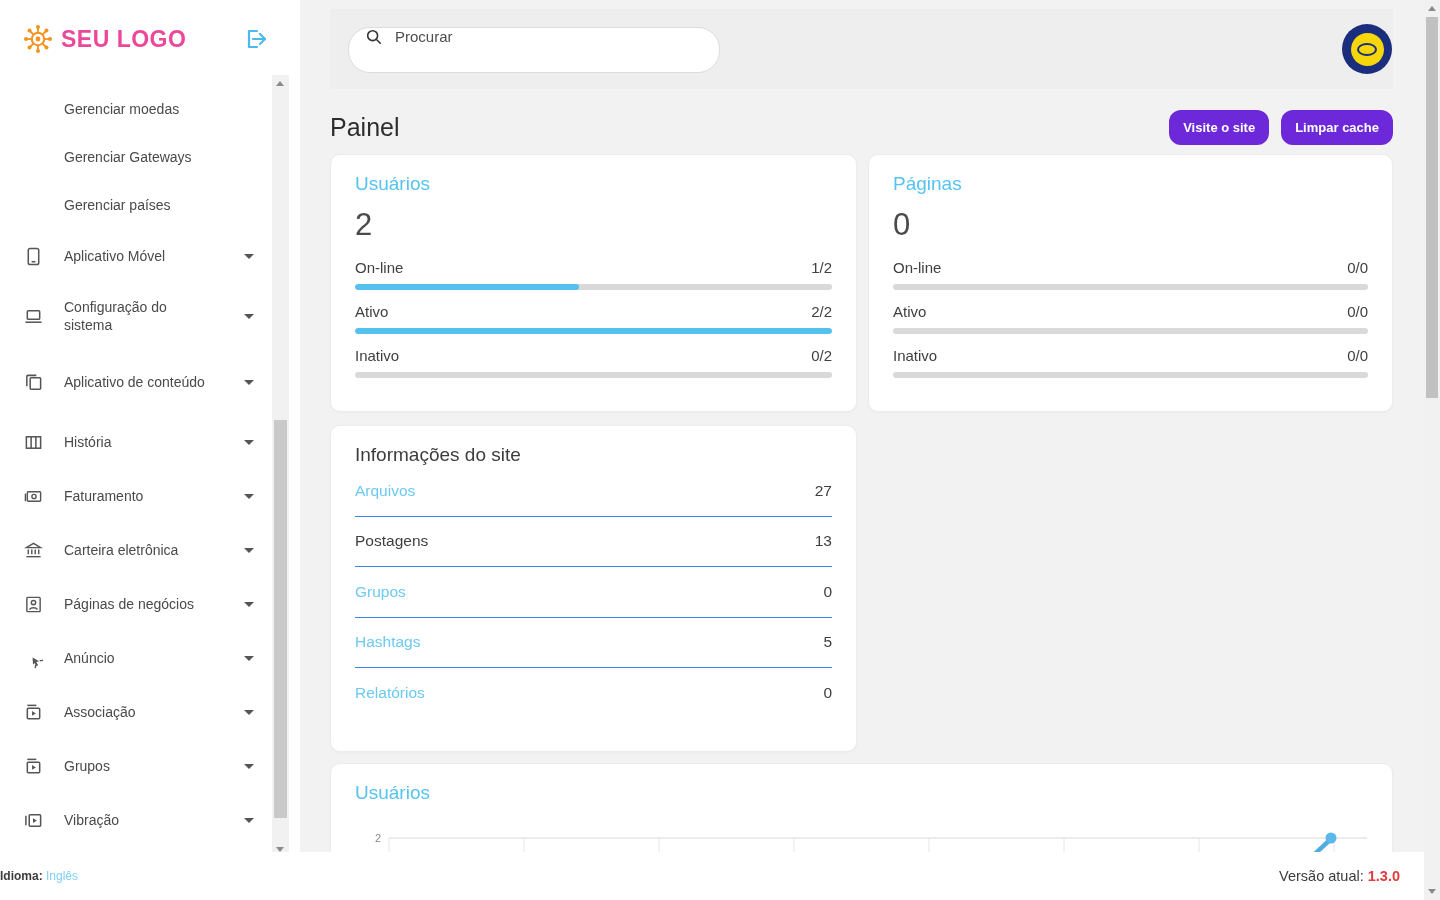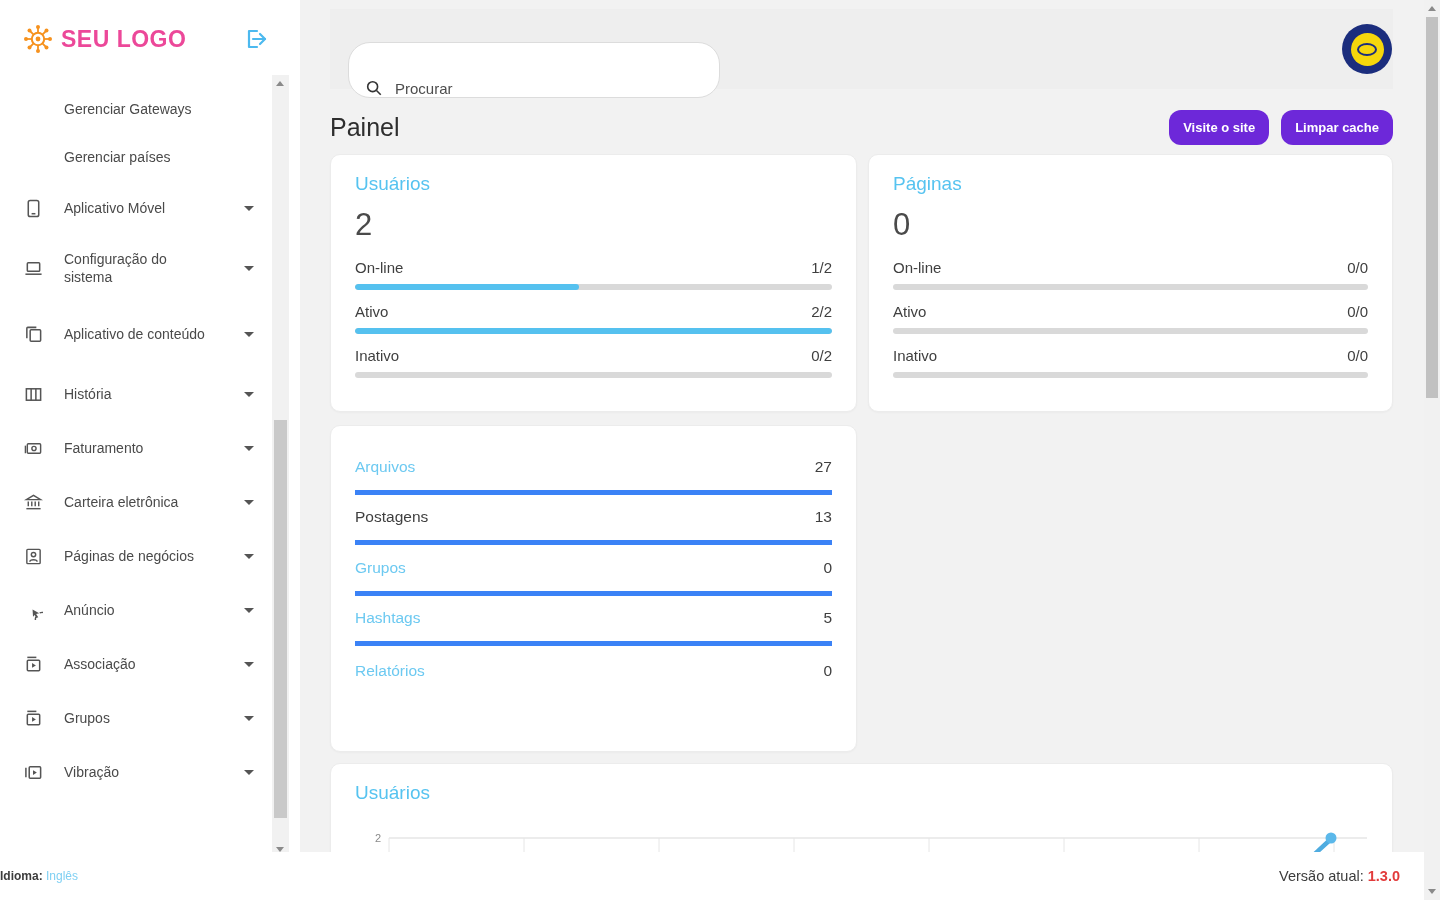--- a/index.html
+++ b/index.html
@@ -26,22 +26,22 @@
   .sb-scroll { position:absolute; left:272px; top:75px; width:17px; height:783px; background:#f1f1f1; }
   .sb-scroll .thumb { position:absolute; left:2px; width:13px; top:345px; height:398px; background:#c9c9c9; }
   .arr-up, .arr-dn { position:absolute; left:4px; width:0; height:0;
     border-left:4.5px solid transparent; border-right:4.5px solid transparent; }
   .arr-up { top:6px; border-bottom:5px solid #8a8a8a; }
   .arr-dn { bottom:6px; border-top:5px solid #8a8a8a; }
 
   
   .main { position:fixed; left:300px; top:0; width:1124px; height:900px; background:#f2f2f2; }
   .header-strip { position:absolute; left:30px; top:9px; width:1063px; height:80px; background:#eeeeee; }
-  .search-pill { position:absolute; left:18px; top:33px; width:372px; height:56px; background:#fff;
-    border:1px solid #dcdcdc; border-radius:22px; display:flex; align-items:flex-end; padding:0 16px; }
+  .search-pill { position:absolute; left:18px; top:18px; width:372px; height:46px; background:#fff;
+    border:1px solid #dcdcdc; border-radius:22px; display:flex; align-items:flex-start; padding:0 16px; }
   .search-pill svg { width:18px; height:18px; margin-right:12px; color:#333; flex:0 0 auto; }
   .search-pill input { border:none; outline:none; background:transparent; font-size:15px; color:#333; width:100%;
     font-family:"Liberation Sans","DejaVu Sans",sans-serif; }
   .search-pill input::placeholder { color:#4d4d4d; opacity:1; }
   .avatar { position:absolute; right:1px; top:15px; width:50px; height:50px; border-radius:50%;
     background:#1b2d7d; display:flex; align-items:center; justify-content:center; cursor:pointer; }
   .avatar .inner { width:33px; height:33px; border-radius:50%; background:#f6d70c; display:flex; align-items:center; justify-content:center; }
   .avatar .emblem { width:20px; height:13px; border:2px solid #1b2d7d; border-radius:50%; }
 
   .title-row { position:absolute; left:30px; top:108px; width:1063px; height:38px; display:flex; align-items:center; }
@@ -58,21 +58,21 @@
 
   .stat-card { padding:18px 24px; }
   .big-num { font-size:31px; color:#4a4a4a; margin:12px 0 16px; }
   .stat { margin-bottom:13px;text-align:right; }
   .stat .row { display:flex; justify-content:space-between; font-size:15px; color:#3f3f3f; margin-bottom:8px; }
   .bar { height:6px; border-radius:3px; background:#d9d9d9; overflow:hidden; }
   .bar .fill { height:100%; border-radius:3px; }
 
   .info-card { padding:18px 24px 0; }
   .info-row { height:50.5px; display:flex; align-items:center; justify-content:space-between;
-    border-bottom:5px solid #3b82f6; font-size:15.5px; color:#3f3f3f; }
+    border-bottom:1px solid #3b82f6; font-size:15.5px; color:#3f3f3f; }
   .info-row:last-child { border-bottom:none; }
   .info-row .lnk { color:#6cc9f1; cursor:pointer; }
   .info-row .val { color:#3f3f3f; }
 
   .chart-card { padding:18px 0 0 24px; overflow:hidden; }
   .chart-wrap { position:absolute; left:0; top:58px; width:1063px; height:80px; }
 
   
   .footer { position:fixed; left:0; bottom:0; width:1424px; height:48px; background:#fff; z-index:40;
     display:flex; align-items:center; }
@@ -120,20 +120,23 @@
     <span class="logo-text">SEU LOGO</span>
     <svg class="logout-btn" viewBox="0 0 24 24" fill="none" stroke="#4cb9ef" stroke-width="2.2" stroke-linecap="round" stroke-linejoin="round">
       <path d="M13 4 H5 V20 H13"></path>
       <line x1="9" y1="12" x2="21" y2="12"></line>
       <polyline points="16,7 21,12 16,17"></polyline>
     </svg>
   </div>
 
   <div class="menu">
     <div class="mi sub">
+      <span class="lbl">Gerenciar moedas</span>
+    </div>
+    <div class="mi sub">
       <span class="lbl">Gerenciar Gateways</span>
     </div>
     <div class="mi sub">
       <span class="lbl">Gerenciar países</span>
     </div>
 
     <div class="mi">
       <svg class="ico" viewBox="0 0 20 20" fill="none" stroke="currentColor" stroke-width="1.6">
         <rect x="4.5" y="1.5" width="11" height="17" rx="2"></rect>
           <line x1="8" y1="15.5" x2="12" y2="15.5"></line>
@@ -332,20 +335,21 @@
           <span>Inativo</span>
           <span>0/0</span>
         </div>
       <div class="bar">
           <div class="fill" style="width: 0%; background: rgb(85, 193, 239);"></div>
         </div>
     </div>
   </div>
 
   <div class="card info-card" style="left:30px; top:425px; width:527px; height:327px;">
+    <div class="card-title-dark">Informações do site</div>
     <div class="info-row">
       <span class="lnk">Arquivos</span>
       <span class="val">27</span>
     </div>
     <div class="info-row">
       <span>Postagens</span>
       <span class="val">13</span>
     </div>
     <div class="info-row">
       <span class="lnk">Grupos</span>

